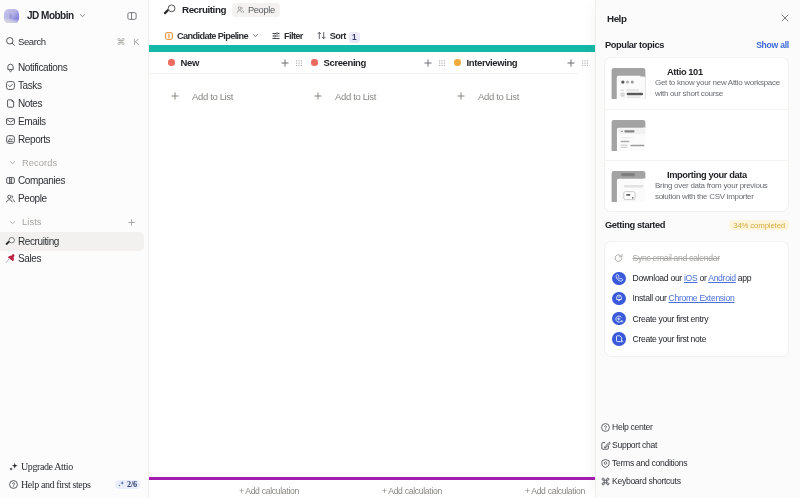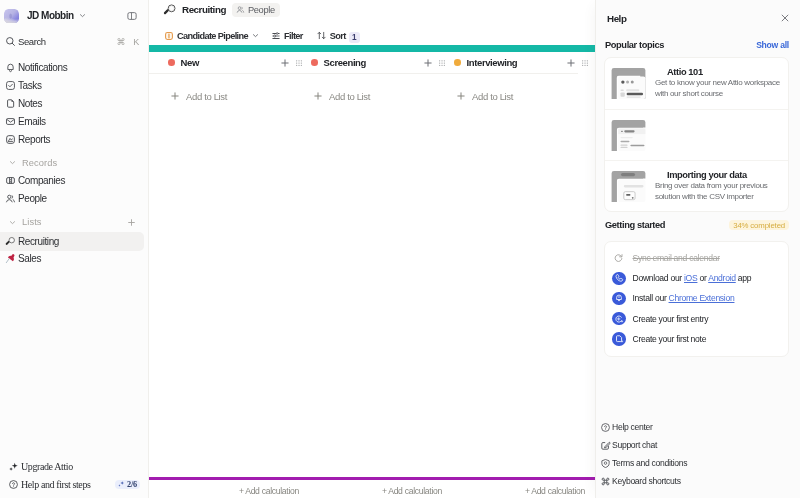--- a/index.html
+++ b/index.html
@@ -67,21 +67,21 @@
   .tb-btn .lbl { font-size: 9.2px; color: #2d2f33; font-weight: 700; letter-spacing: -0.62px; }
   .tb-count { background: #eceaf8; color: #3d3f6e; font-size: 8.2px; border-radius: 3px; padding: 0 3.2px; font-weight: 600; margin-left: 0px; letter-spacing:0; height: 11px; display:flex; align-items:center; position:relative; top:1.5px; }
 
   .board { flex: 1; display: flex; position: relative; }
   .main > .board { flex: 1 1 auto; }
   .col { width: 143px; flex: 0 0 143px; display: flex; flex-direction: column; min-width: 0; }
   .col-head { height: 22px; display: flex; align-items: center; gap: 6px; padding: 0 0 0 19px; border-bottom: 1px solid #f1f0ed; position: relative; }
   .col-head .hd-actions { position: absolute; right: -12px; top: 0; height: 22px; display: flex; align-items: center; gap: 4px; }
   .dot { width: 6.6px; height: 6.6px; border-radius: 50%; flex: 0 0 6.6px; }
   .col-head .lbl { font-size: 9.5px; font-weight: 700; color: #232529; letter-spacing: -0.4px; flex: 1; }
-  .col-add { height: 22px; display: flex; align-items: center; gap: 6px; padding: 0 11px 0 21px; margin-top: 11px; }
+  .col-add { height: 22px; display: flex; align-items: center; gap: 12px; padding: 0 11px 0 21px; margin-top: 11px; }
   .col-add .lbl { font-size: 9.5px; color: #8a8984; letter-spacing: -0.35px; }
   .col-body { flex: 1; }
   .board-foot { height: 21px; display: flex; border-top: 3px solid #a21caf; background: #fff; padding-top: 3px; }
   .bf-cell { width: 143px; flex: 0 0 143px; display: flex; align-items: center; justify-content: flex-end; padding-right: 0px; }
   .bf-cell .lbl { font-size: 8.6px; color: #878680; letter-spacing: -0.3px; transform: translateX(7px); }
 
   
   .help {
     position: absolute; right: 0; top: 0; width: 205px; height: 498px;
     background: #fbfbfb; border-left: 1px solid #efeeeb; box-shadow: -6px 0 12px -6px rgba(90,85,75,0.07);

